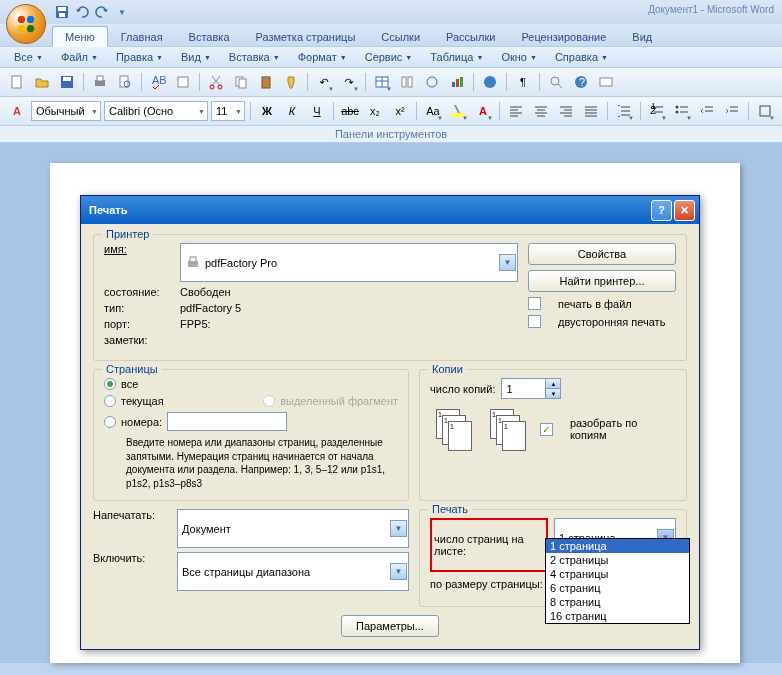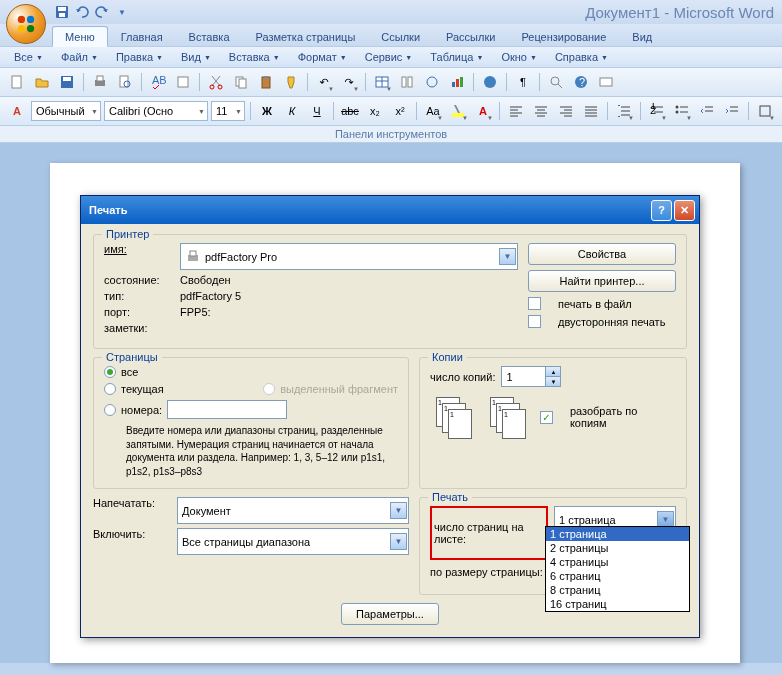--- a/index.html
+++ b/index.html
@@ -2,21 +2,21 @@
 <html><head>
 <meta charset="utf-8">
 <style>
 *{box-sizing:border-box;margin:0;padding:0;font-family:Tahoma,Arial,sans-serif;font-size:11px}
 body{background:#c0d5f0;width:782px;height:675px;overflow:hidden;position:relative}
 .qat{height:24px;background:linear-gradient(#dbe7f7,#c9daf0);display:flex;align-items:center;padding-left:4px;gap:2px}
 .office-btn{width:40px;height:40px;border-radius:50%;background:radial-gradient(circle at 30% 30%,#fff,#f0a030,#d07000);border:1px solid #a06020;position:absolute;top:4px;left:6px;z-index:10;display:flex;align-items:center;justify-content:center}
 .office-btn svg{width:22px;height:22px}
 .qat-icons{margin-left:50px;display:flex;gap:4px;align-items:center}
 .qat-icons span{width:16px;height:16px;display:inline-flex;align-items:center;justify-content:center;cursor:pointer;color:#3b5a8b}
-.title-text{position:absolute;right:8px;top:4px;color:#6a87b5;font-size:15px}
+.title-text{position:absolute;right:8px;top:4px;color:#6a87b5;font-size:10px}
 .ribbon-tabs{height:22px;background:linear-gradient(#dbe7f7,#c9daf0);display:flex;align-items:flex-end;padding-left:52px;gap:0}
 .tab{padding:4px 12px 3px;color:#2a4d86;cursor:pointer;border:1px solid transparent;border-bottom:none}
 .tab.active{background:#f6fbff;border:1px solid #9bb8dd;border-bottom:1px solid #f6fbff;border-radius:3px 3px 0 0;margin-bottom:-1px}
 .menu-row{height:22px;background:linear-gradient(#eaf2fc,#d4e4f6);border-top:1px solid #b5cde8;border-bottom:1px solid #b5cde8;display:flex;align-items:center;padding-left:6px;gap:2px}
 .menu-item{padding:2px 8px;color:#2a4d86;cursor:pointer;display:flex;align-items:center;gap:3px}
 .menu-item .dd{font-size:7px;color:#2a4d86}
 .toolbar{background:linear-gradient(#f2f7fd,#dbe8f6);padding:3px 6px;display:flex;align-items:center;gap:3px;flex-wrap:wrap;border-bottom:1px solid #b5cde8}
 .tb-btn{width:22px;height:22px;border:1px solid transparent;display:inline-flex;align-items:center;justify-content:center;cursor:pointer;position:relative}
 .tb-btn .dd{position:absolute;right:0;bottom:0;font-size:6px;color:#666}
 .tb-sep{width:1px;height:18px;background:#a8c0de;margin:0 2px}
@@ -29,21 +29,21 @@
 .dlg-title{height:28px;background:linear-gradient(#3c8cde,#0a5fc4);display:flex;align-items:center;justify-content:space-between;padding:0 4px 0 8px;color:#fff;font-weight:bold;font-size:13px}
 .dlg-title-btns{display:flex;gap:2px}
 .dlg-title-btn{width:21px;height:21px;border:1px solid #fff;border-radius:3px;display:flex;align-items:center;justify-content:center;cursor:pointer;color:#fff;font-weight:bold}
 .dlg-help{background:linear-gradient(#6fa8e8,#3c8cde)}
 .dlg-close{background:linear-gradient(#e89070,#d04828)}
 .dlg-body{padding:10px 12px 12px}
 .fieldset{border:1px solid #d0ccc0;border-radius:3px;padding:8px 10px 10px;margin-bottom:8px;position:relative}
 .fieldset-legend{position:absolute;top:-7px;left:8px;background:#ece9d8;padding:0 4px;color:#0a3e9a}
 .row{display:flex;align-items:flex-start;margin-bottom:4px;gap:6px}
 .lbl{width:70px;color:#000}
-.combo{height:27px;border:1px solid #7f9db9;background:#fff;display:flex;align-items:center;padding:0 18px 0 4px;position:relative;flex:1}
+.combo{height:39px;border:1px solid #7f9db9;background:#fff;display:flex;align-items:center;padding:0 18px 0 4px;position:relative;flex:1}
 .combo-btn{width:17px;height:17px;background:linear-gradient(#e4eefb,#b0cff5);border:1px solid #7f9db9;display:flex;align-items:center;justify-content:center;position:absolute;right:1px;cursor:pointer;font-size:8px;color:#4a6a9a}
 .btn{height:22px;border:1px solid #7f9db9;background:linear-gradient(#fff,#ece9d8);padding:0 14px;cursor:pointer;border-radius:3px}
 .printer-top{display:flex;gap:10px}
 .printer-left{flex:1}
 .printer-right{width:148px;display:flex;flex-direction:column;gap:5px}
 .printer-right .btn{width:100%}
 .chk{display:flex;align-items:center;gap:17px;cursor:pointer}
 .chk-box{width:13px;height:13px;border:1px solid #7f9db9;background:#fff;display:inline-flex;align-items:center;justify-content:center;font-size:10px;color:#21a121}
 .mid-row{display:flex;gap:10px}
 .pages-fs{flex:1}

